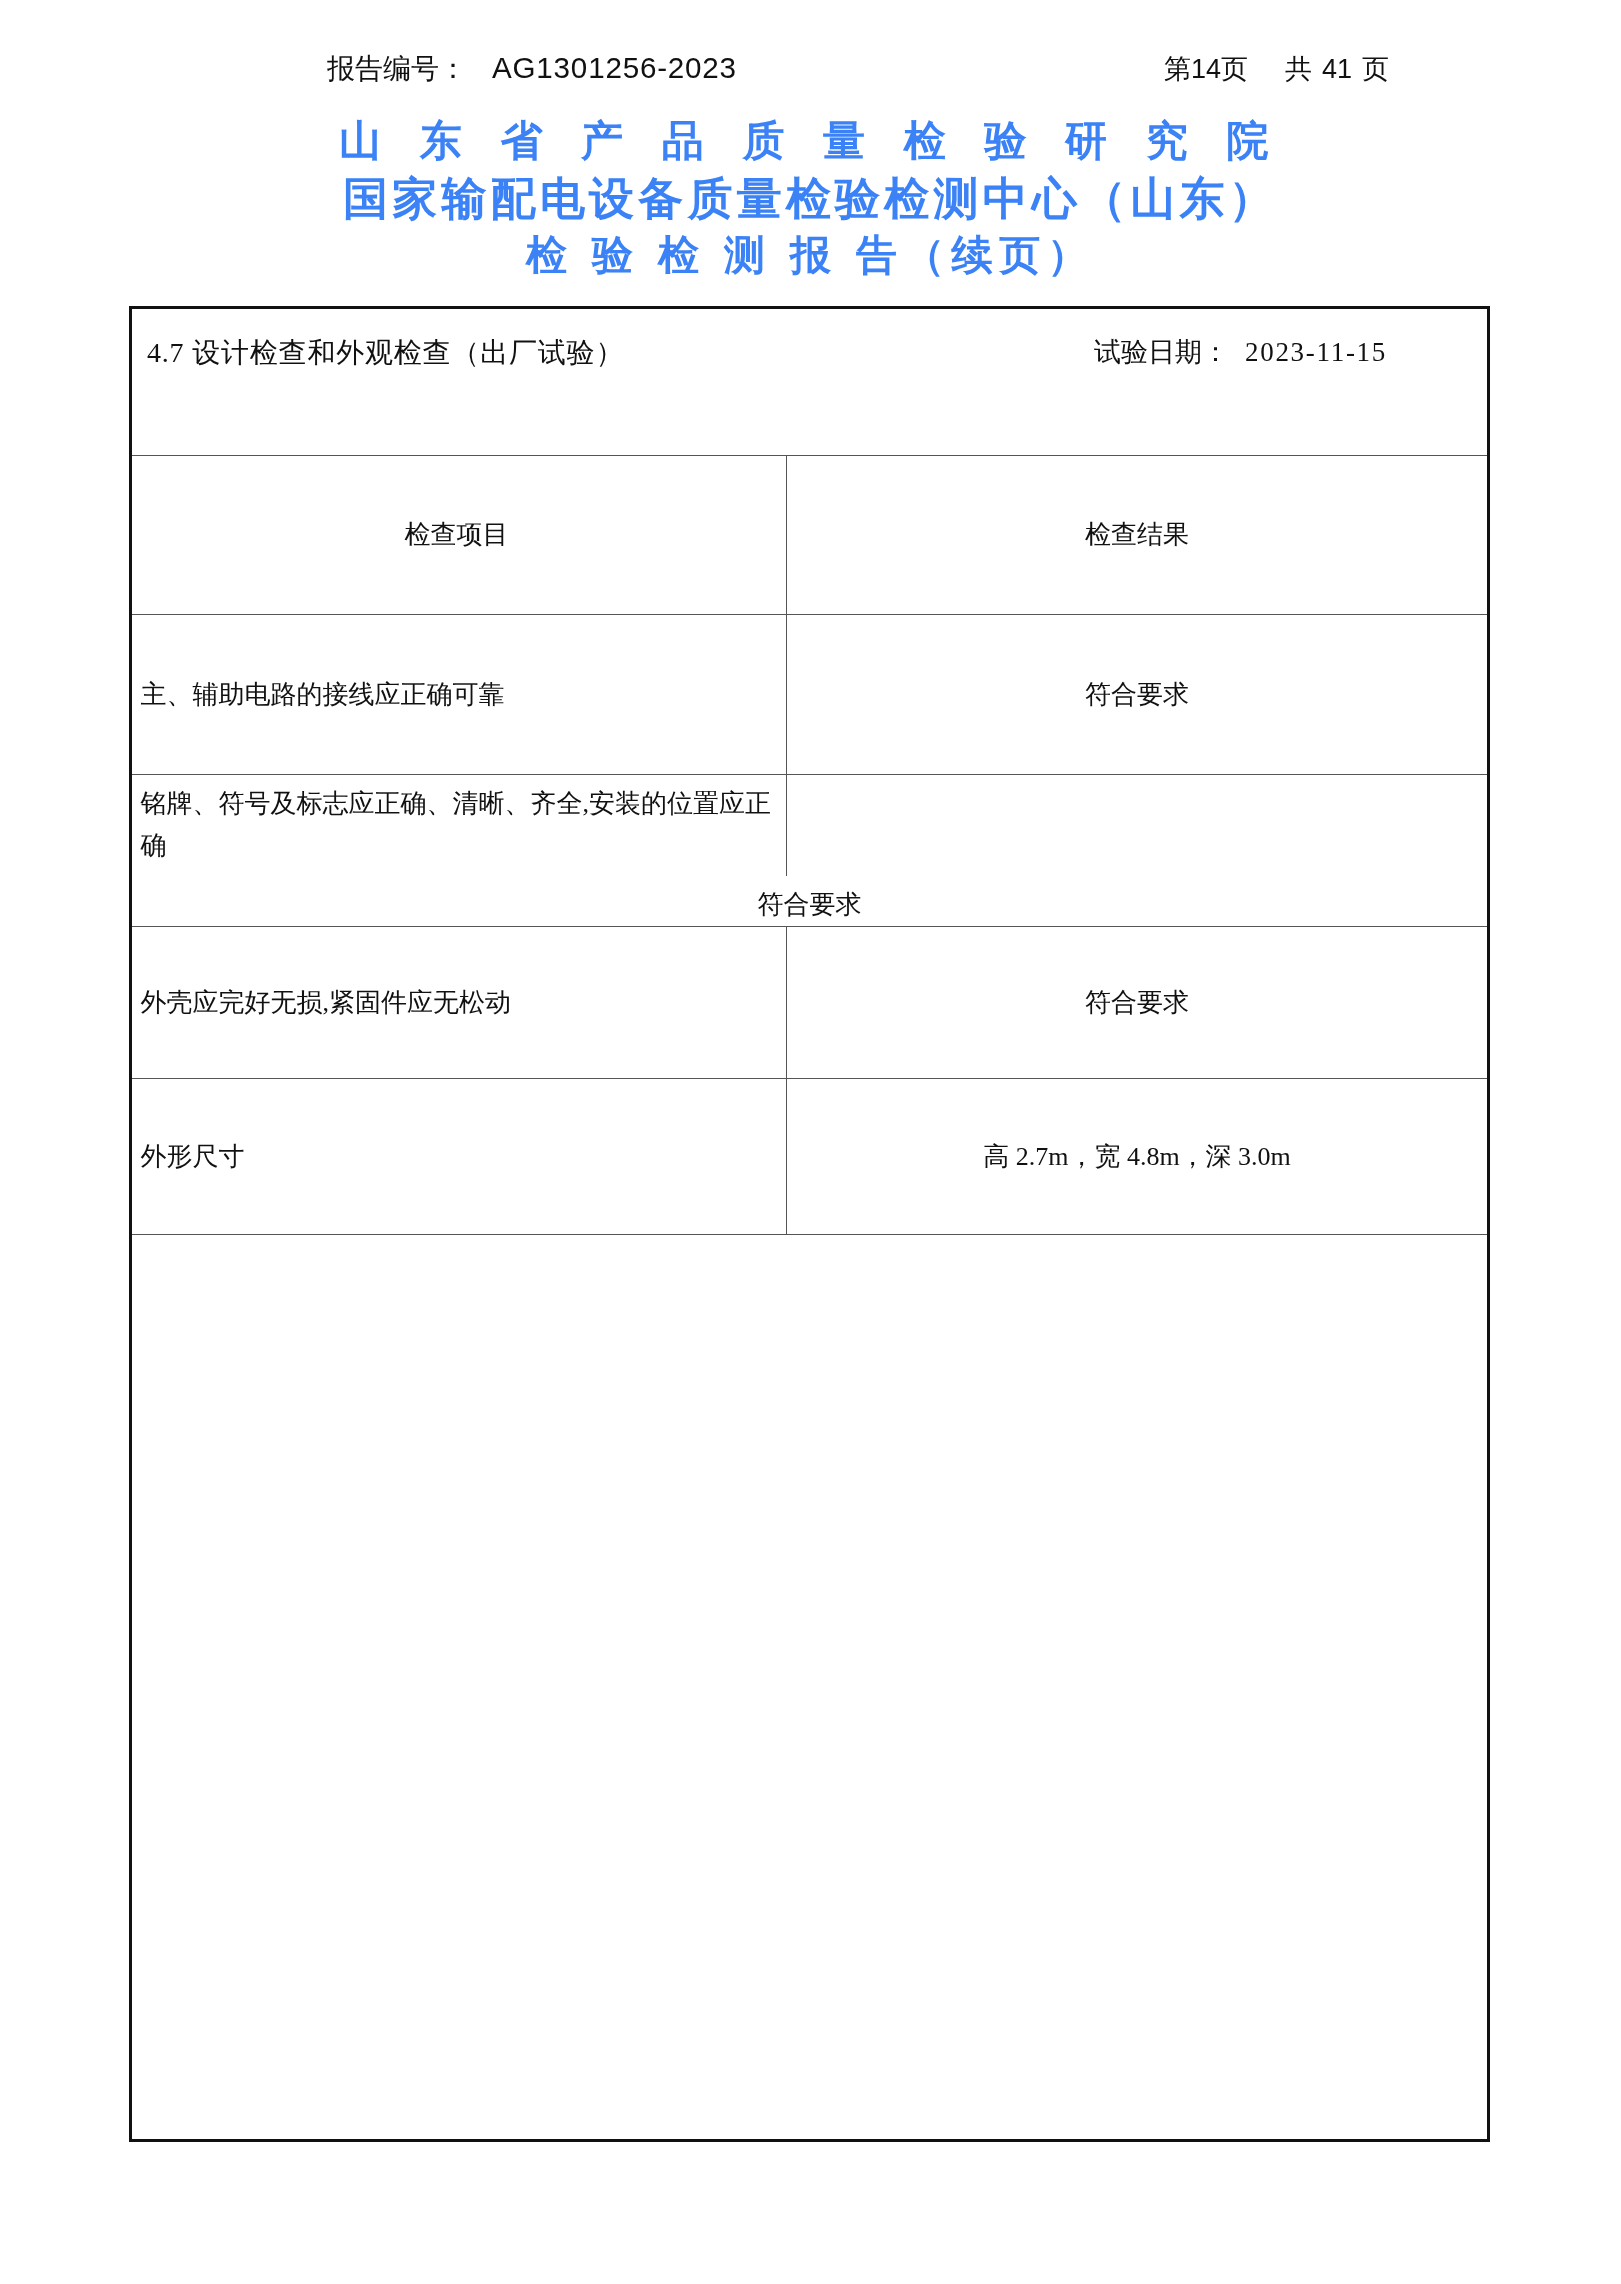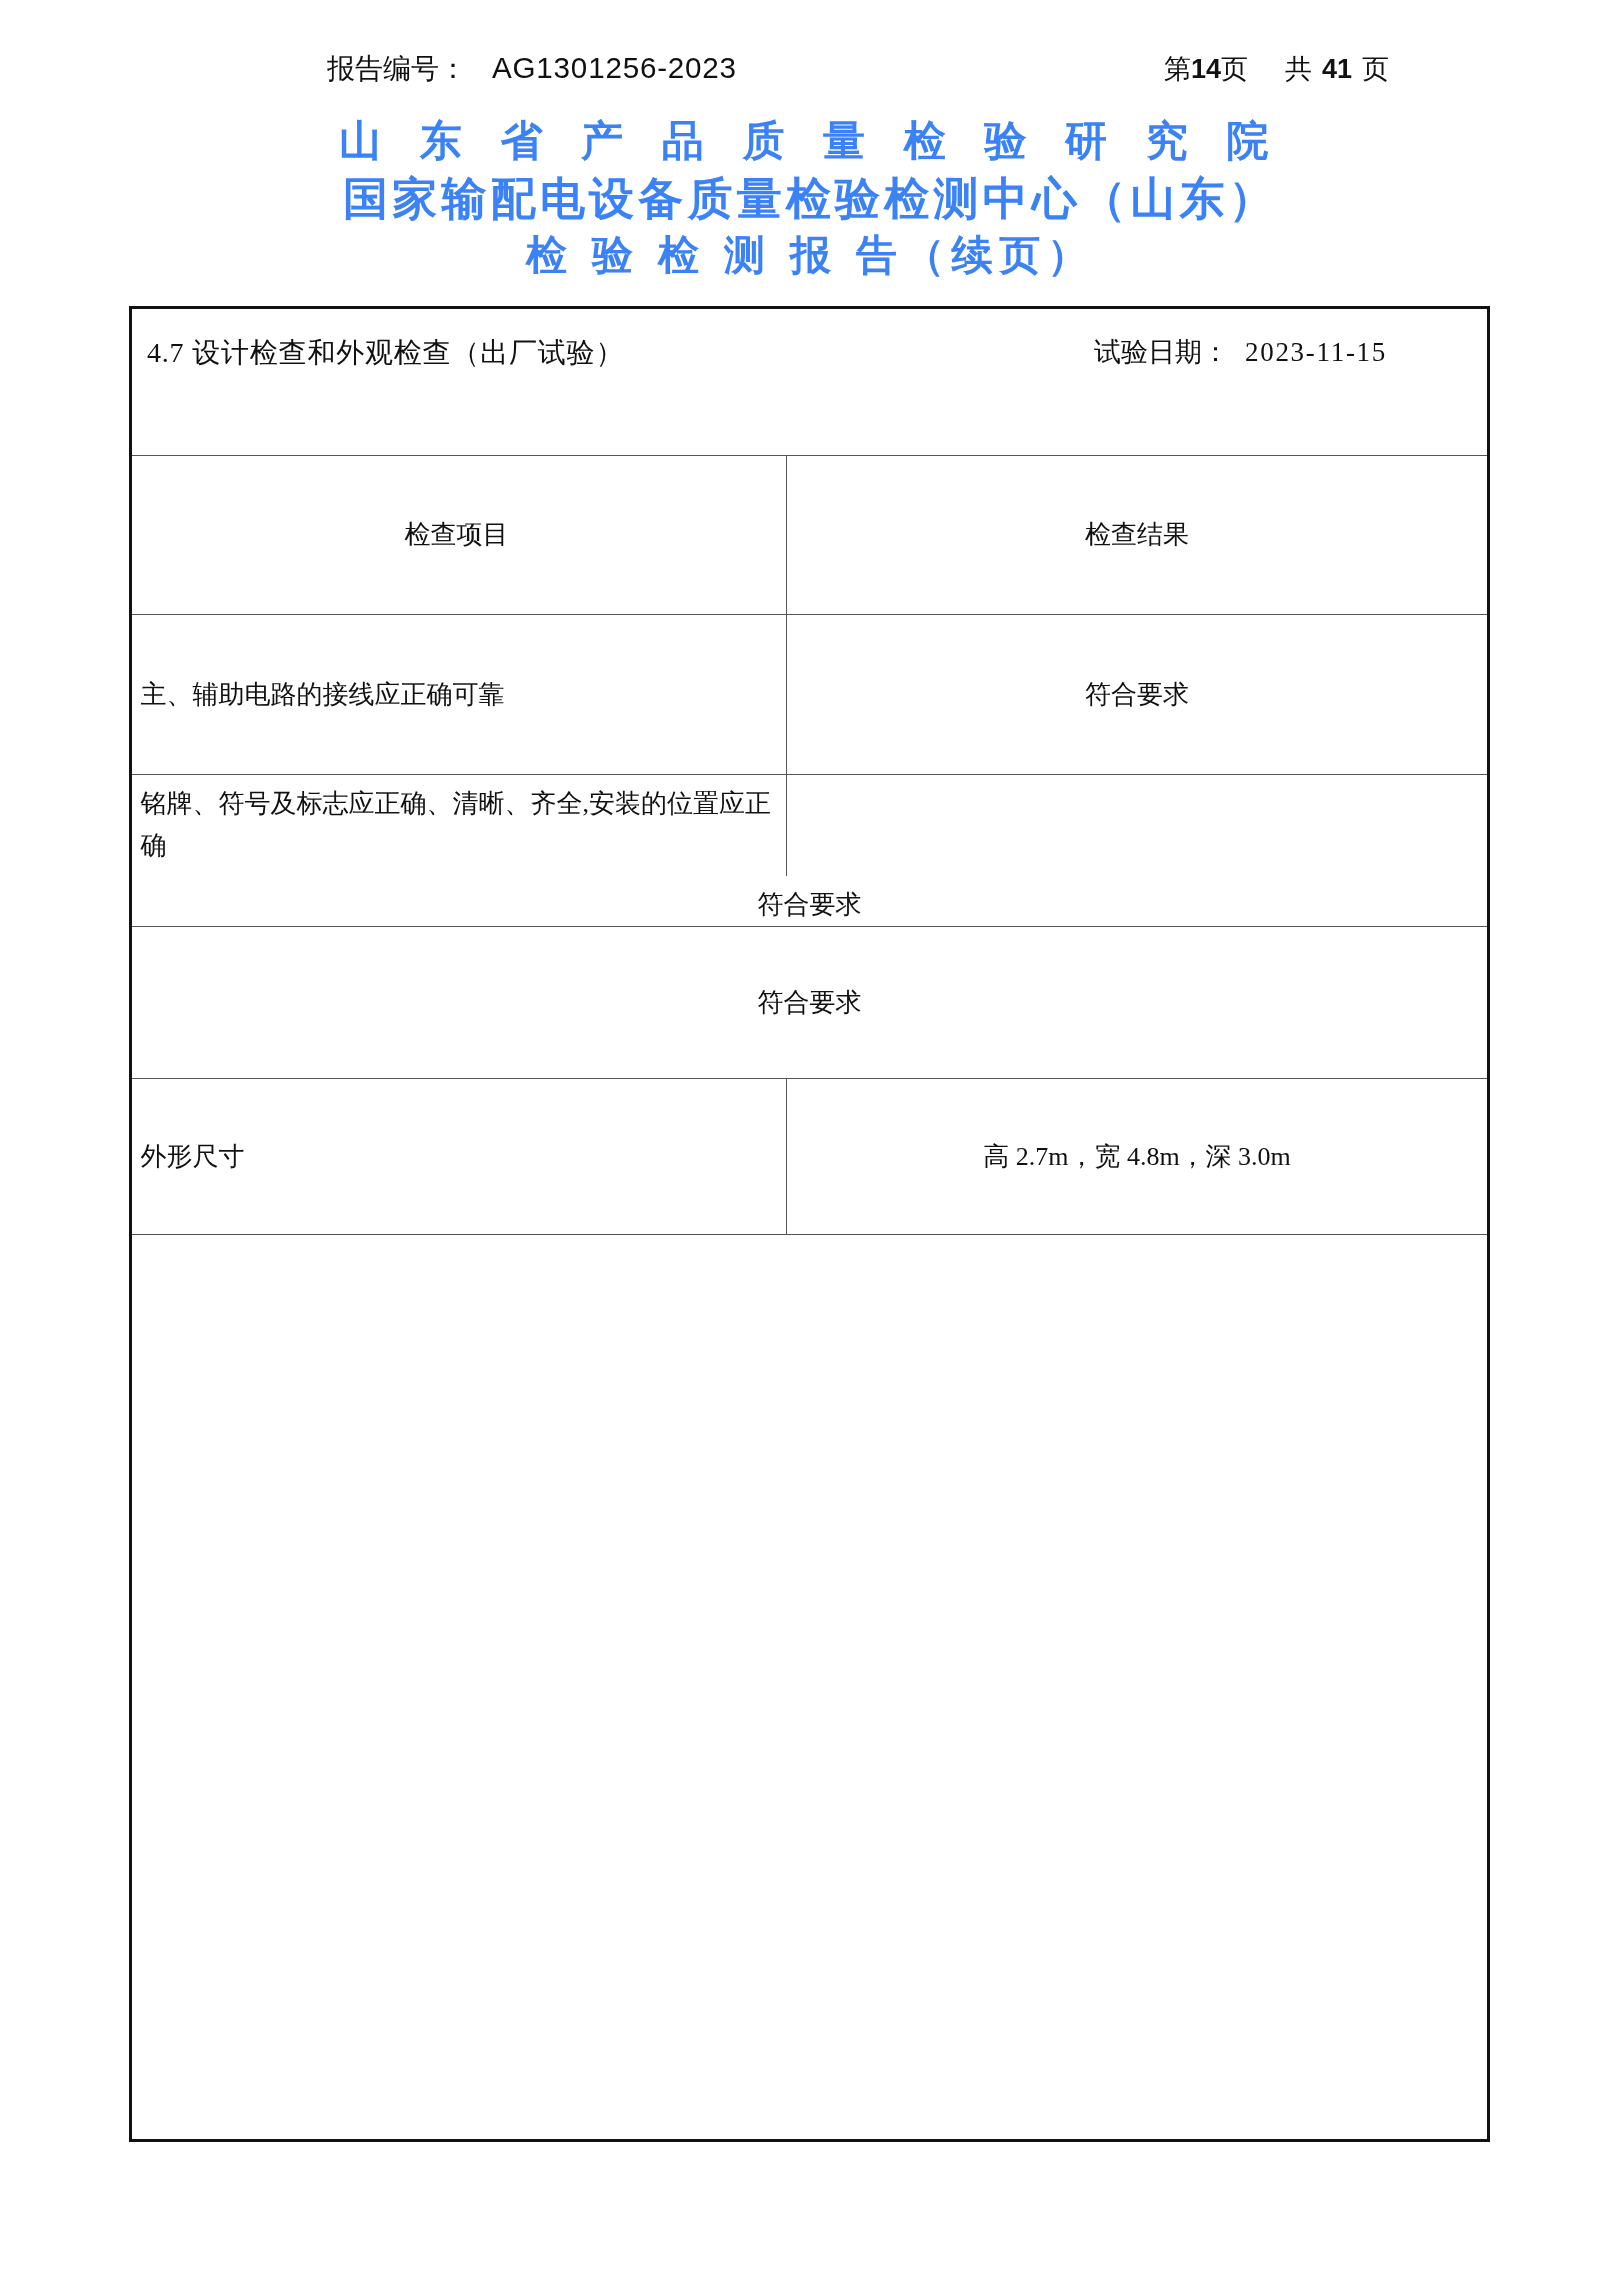--- a/index.html
+++ b/index.html
@@ -17,21 +17,21 @@
     font-size:28px;line-height:37px;white-space:nowrap;
   }
   .meta-report .val{
     font-family:"Liberation Sans","DejaVu Sans",sans-serif;
     font-size:29.6px;margin-left:25px;letter-spacing:0.8px;
   }
   .meta-page{
     position:absolute;left:1164px;top:52px;
     font-size:27px;line-height:35px;white-space:nowrap;
   }
-  .meta-page .num{font-family:"Liberation Sans","DejaVu Sans",sans-serif;font-weight:bold;}
+  .meta-page .num{font-family:"Liberation Sans","DejaVu Sans",sans-serif;}
   .meta-page .gap{display:inline-block;width:37px;}
   .meta-page .sp{display:inline-block;width:10px;}
   
   .title-line{
     position:absolute;left:0;width:100%;
     text-align:center;
     font-family:"Liberation Sans","DejaVu Sans",sans-serif;
     font-weight:bold;color:#3b82f6;white-space:nowrap;
   }
   .t1{top:113px;font-size:42px;letter-spacing:13.5px;}
@@ -109,20 +109,21 @@
       <div class="cell item-cell">主、辅助电路的接线应正确可靠</div>
       <div class="cell result-cell">符合要求</div>
     </div>
 
     <div class="trow r2">
       <div class="cell item-cell">铭牌、符号及标志应正确、清晰、齐全,安装的位置应正确</div>
       <div class="cell result-cell">符合要求</div>
     </div>
 
     <div class="trow r3">
+      <div class="cell item-cell">外壳应完好无损,紧固件应无松动</div>
       <div class="cell result-cell">符合要求</div>
     </div>
 
     <div class="trow r4">
       <div class="cell item-cell">外形尺寸</div>
       <div class="cell result-cell">高 2.7m，宽 4.8m，深 3.0m</div>
     </div>
 
     <div class="blank-cell"></div>
 

